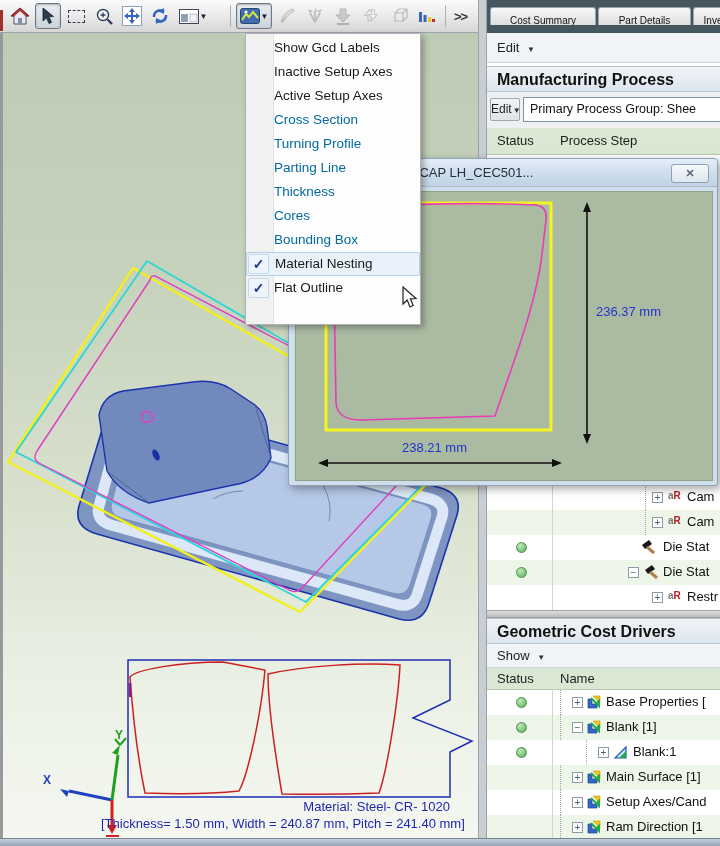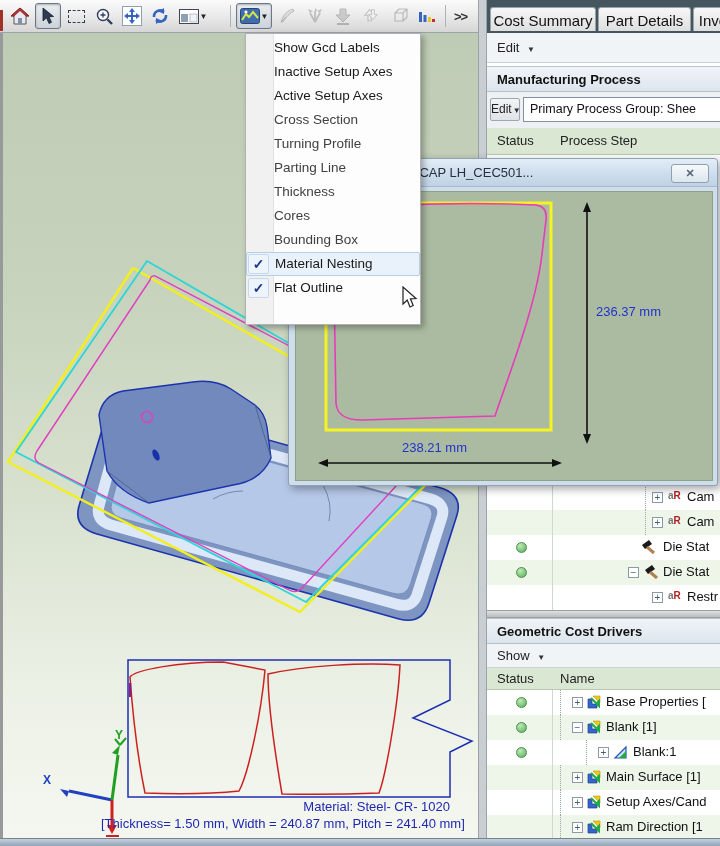--- a/index.html
+++ b/index.html
@@ -27,21 +27,21 @@
     background:linear-gradient(180deg,#bfccb5 0%,#c6d2bc 30%,#d8e1ce 58%,#ecf1e6 82%,#f4f7f0 100%); }
   #scene { position:absolute; left:0; top:0; }
   .vp-text { position:absolute; color:#2028b0; font-size:13px; white-space:nowrap; }
   .axis-label { position:absolute; font-size:12px; font-weight:bold; }
 
   
   #view-menu { position:absolute; left:245px; top:33px; width:176px; height:292px;
     background:#fdfdfd; border:1px solid #b2b2b2; box-shadow:3px 3px 6px rgba(0,0,0,.3); z-index:40; padding-top:2px; }
   #menu-gutter { position:absolute; left:0; top:0; width:28px; height:100%; background:#f1f1f1; border-right:1px solid #e2e2e2; }
   .menu-item { position:relative; height:24px; line-height:24px; font-size:13.5px; padding-left:28px; color:#1a1a1a; white-space:nowrap; }
-  .menu-item.dis { color:#404040; }
+  .menu-item.dis { color:#0369a1; }
   .menu-item.hover { background:#e9f1fa; border:1px solid #b5cfe9; border-radius:2px; line-height:22px; }
   .menu-check { position:absolute; left:2px; top:2px; width:21px; height:20px; border:1px solid #c8d8ec; background:#eef4fb;
     border-radius:2px; color:#203a8c; font-weight:bold; font-size:14px; text-align:center; line-height:19px; }
 
   
   #nest-window { position:absolute; left:288px; top:158px; width:430px; height:328px; z-index:30;
     background:#cfdeed; border:1px solid #8ea2b4; border-radius:4px 4px 3px 3px; box-shadow:3px 3px 8px rgba(0,0,0,.35); }
   #nest-title { position:absolute; left:0; top:0; right:0; height:28px;
     background:linear-gradient(180deg,#e3eef7 0%,#cddded 55%,#bfd2e4 100%); border-radius:4px 4px 0 0;
     border-bottom:1px solid #a8bac8; }
@@ -51,29 +51,29 @@
   #nest-content { position:absolute; left:6px; top:32px; width:418px; height:290px; background:#abbba2; border:1px solid #8fa287; }
   .dim-label { position:absolute; color:#2233cc; font-size:13px; white-space:nowrap; }
 
   
   #splitter { position:absolute; left:478px; top:0; width:9px; height:838px; background:#c9ced3;
     border-left:1px solid #9aa2aa; border-right:1px solid #9aa2aa; }
 
   
   #right-panel { position:absolute; left:487px; top:0; width:233px; height:838px; background:#fff; overflow:hidden; }
   #tab-strip { position:absolute; left:0; top:0; width:233px; height:33px; background:#46565f; }
-  .tab { position:absolute; top:7px; height:24px; background:linear-gradient(180deg,#f7f7f7,#dedede);
-    border:1px solid #98a4ac; border-bottom:none; border-radius:3px 3px 0 0; font-size:15px; color:#111;
+  .tab { position:absolute; top:7px; height:18px; background:linear-gradient(180deg,#f7f7f7,#dedede);
+    border:1px solid #98a4ac; border-bottom:none; border-radius:3px 3px 0 0; font-size:10px; color:#111;
     text-align:center; line-height:25px; white-space:nowrap; overflow:hidden; }
   #edit-row { position:absolute; left:0; top:33px; width:233px; height:30px; background:#f1f4f7; border-bottom:1px solid #ccd2d8;
     font-size:13px; color:#222; line-height:30px; padding-left:10px; }
   .caret-sm { font-size:8px; color:#333; margin-left:4px; }
   .sec-header { position:absolute; left:0; width:233px; height:26px;
     background:linear-gradient(180deg,#f0f4f8,#dde5ec); border-top:1px solid #b8c2ca; border-bottom:1px solid #b8c2ca;
-    font-size:13px; font-weight:bold; color:#111; line-height:25px; padding-left:10px; }
+    font-size:16px; font-weight:bold; color:#111; line-height:25px; padding-left:10px; }
   #mp-ctl-row { position:absolute; left:0; top:92px; width:262px; height:36px; background:#eef1f4; }
   #mp-edit-btn { position:absolute; left:3px; top:6px; width:30px; height:23px; background:linear-gradient(180deg,#f2f4f6,#dfe4e8);
     border:1px solid #9fa8b0; border-radius:2px; font-size:12px; color:#222; text-align:center; line-height:21px; }
   #mp-combo { position:absolute; left:36px; top:5px; width:200px; height:25px; background:#fff; border:1px solid #7d93a5;
     font-size:12.5px; color:#111; line-height:23px; padding-left:6px; white-space:nowrap; overflow:hidden; }
   .tbl-header { position:absolute; left:0; width:233px; height:27px; background:#d9e7d3; border-bottom:1px solid #b9c9b1;
     font-size:13px; color:#222; }
   .tbl-header .col1 { position:absolute; left:10px; top:5px; }
   .tbl-header .col2 { position:absolute; left:73px; top:5px; }
   .col-div { position:absolute; left:65px; top:0; width:1px; height:100%; background:#cfd8ca; }

